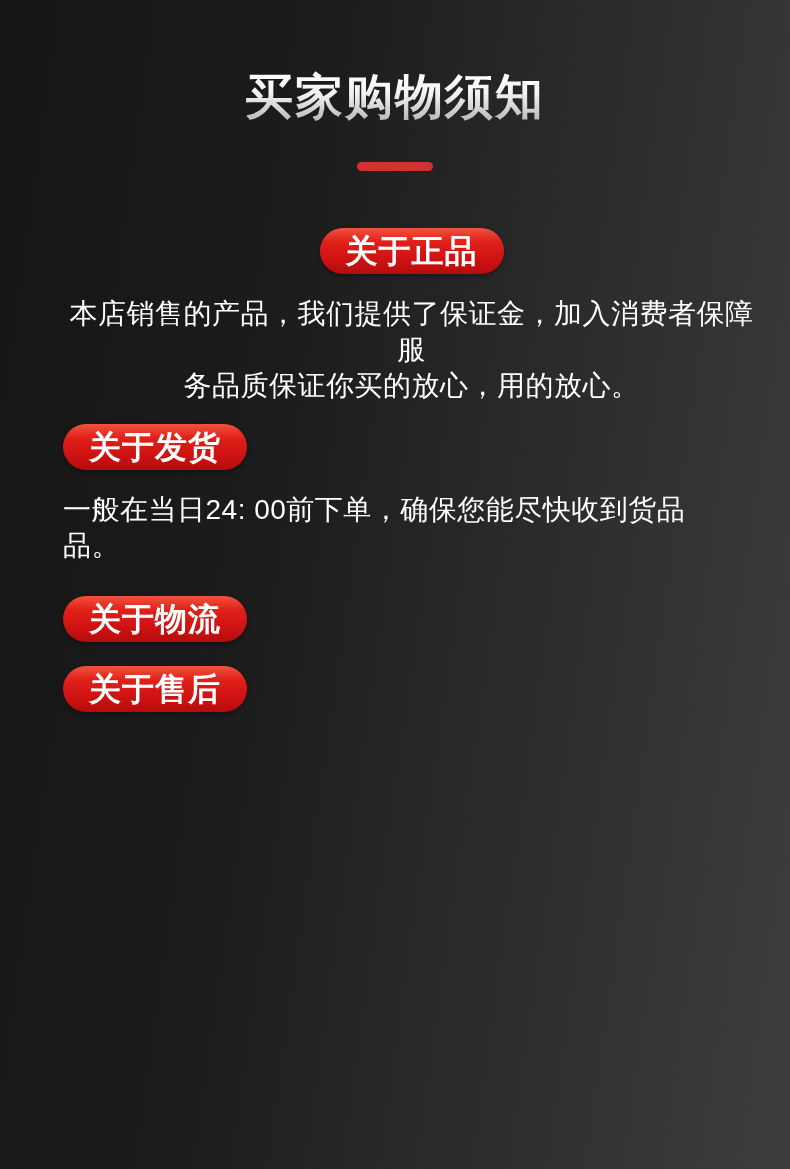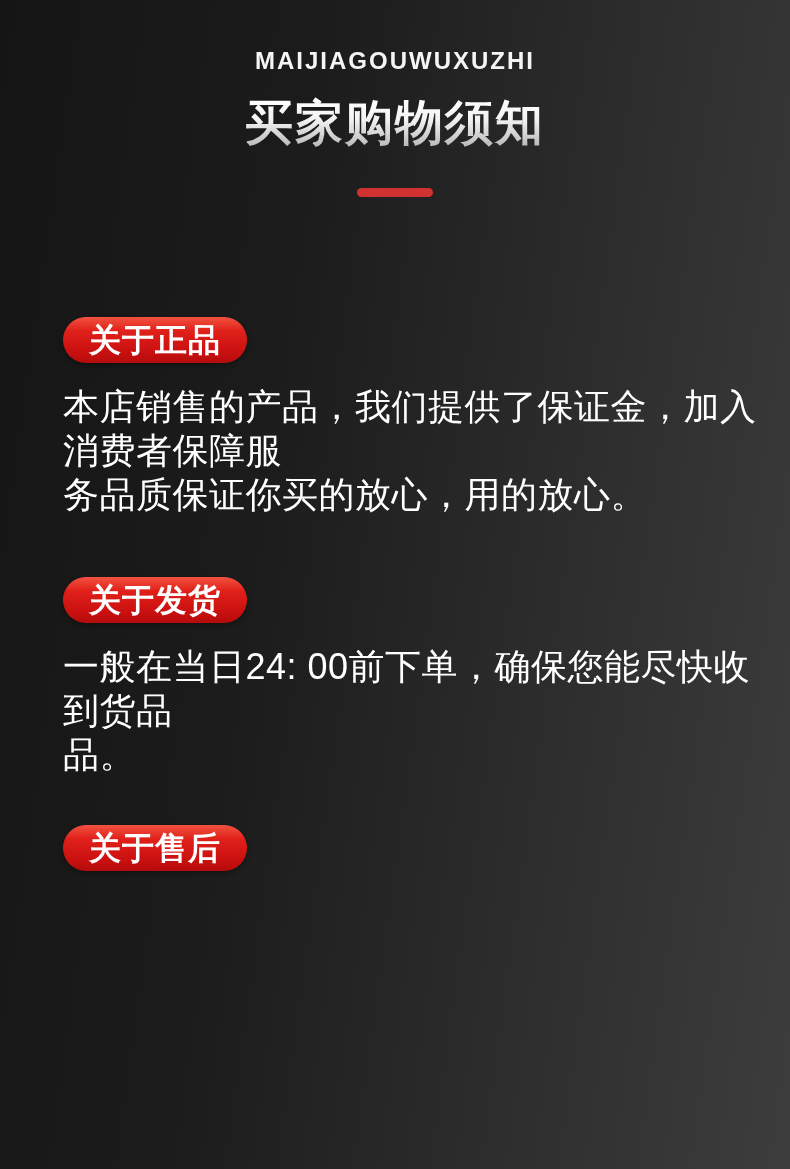--- a/index.html
+++ b/index.html
@@ -47,72 +47,72 @@
     width: 76px;
     height: 9px;
     border-radius: 5px;
     background: #cf3230;
     margin: 26px auto 0 auto;
   }
   .sections {
     padding: 0 30px 0 63px;
   }
   .section { margin: 0; }
-  .section.s1 { margin-top: 120px; }
-  .section.s2 { margin-top: 60px; }
+  .section.s1 { margin-top: 57px; text-align: center; }
+  .section.s2 { margin-top: 20px; }
   .section.s3 { margin-top: 32px; }
-  .section.s4 { margin-top: 48px; }
+  .section.s4 { margin-top: 24px; }
   .badge {
     display: inline-block;
     height: 46px;
     line-height: 46px;
     padding: 0 26px;
     border-radius: 23px;
     background: linear-gradient(180deg, #f25240 0%, #e0211a 30%, #cc1111 72%, #b50c0c 100%);
     color: #ffffff;
     font-size: 32px;
     font-weight: 700;
     letter-spacing: 1px;
     box-shadow: 0 2px 4px rgba(0,0,0,0.35);
   }
   .body-text {
     margin: 22px 0 0 0;
     color: #ffffff;
-    font-size: 36px;
-    line-height: 44px;
+    font-size: 28px;
+    line-height: 36px;
     letter-spacing: 0.5px;
     white-space: pre-line;
   }
 </style>
 </head>
 <body>
 
 <div class="page">
 
-  <div class="brand">MAIJIAGOUWUXUZHI</div>
 
   <h1 class="title">买家购物须知</h1>
 
   <div class="dash"></div>
 
   <div class="sections">
 
     <section class="section s1">
       <div class="badge">关于正品</div>
       <p class="body-text">本店销售的产品，我们提供了保证金，加入消费者保障服
 务品质保证你买的放心，用的放心。</p>
     </section>
 
     <section class="section s2">
       <div class="badge">关于发货</div>
       <p class="body-text">一般在当日24: 00前下单，确保您能尽快收到货品
 品。</p>
     </section>
 
     <section class="section s3">
+      <div class="badge">关于物流</div>
     </section>
 
     <section class="section s4">
       <div class="badge">关于售后</div>
     </section>
 
   </div>
 </div>
 
 </body></html>

